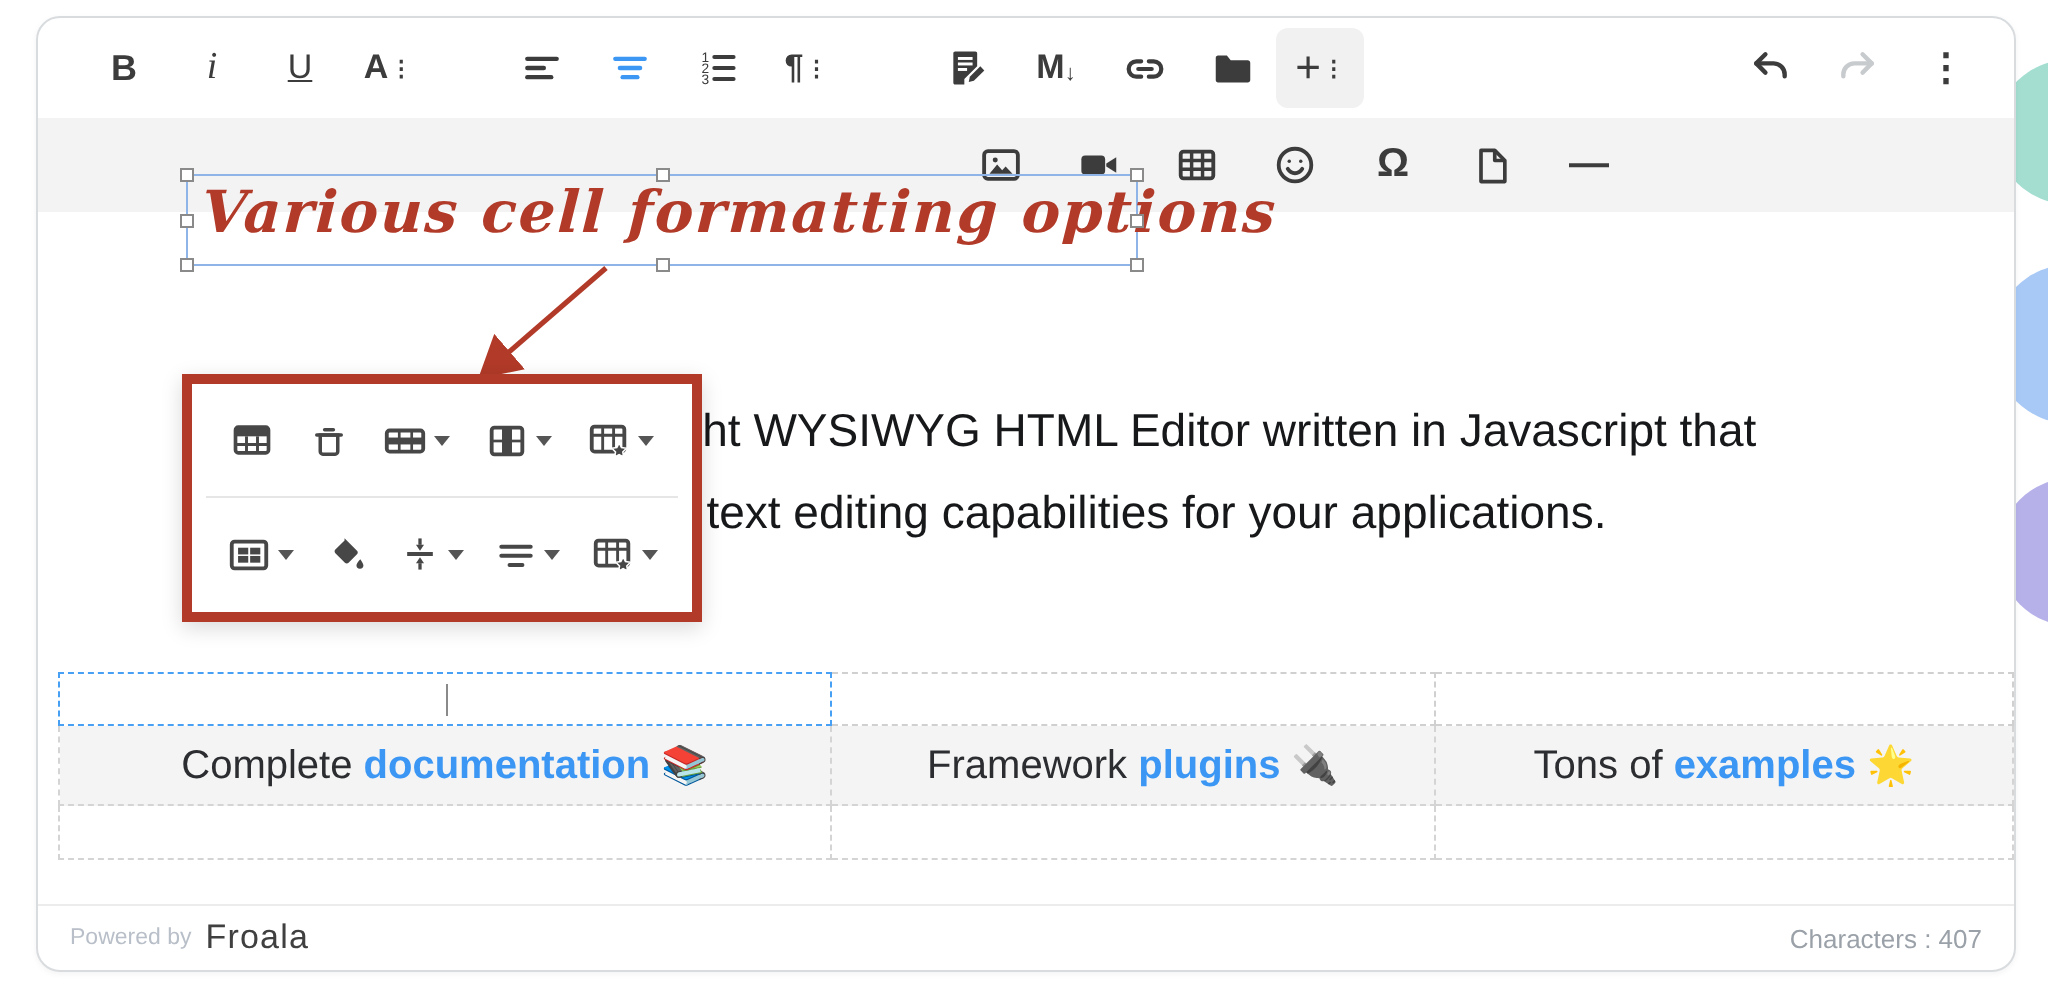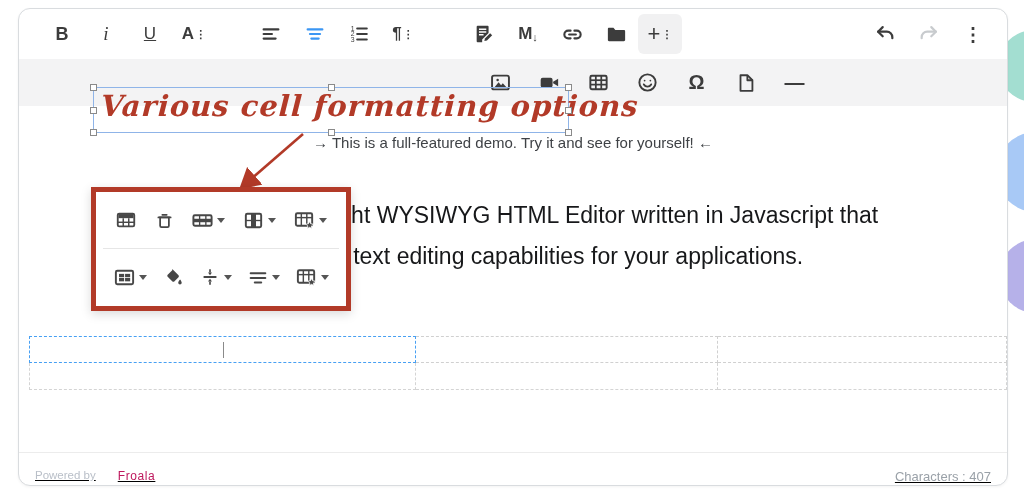--- a/index.html
+++ b/index.html
@@ -118,24 +118,24 @@
     height:40px; background:#f4f4f4; border:1px dashed #d4d4d4;
     text-align:center; font-size:20px; color:#2b2d30; vertical-align:middle;
   }
   .r-bottom td { height:27px; border:1px dashed #d4d4d4; background:#fff; }
   .cell-link { color:#3b96f4; font-weight:700; cursor:pointer; }
   .cell-emoji { font-size:19px; }
 
   
   .footer {
     position:absolute; left:0; right:0; bottom:0; height:30px;
-    border-top:1px solid #ececec; display:flex; padding:16px 16px;text-decoration:underline;
+    border-top:1px solid #ececec; display:flex; align-items:center; padding:16px 16px;
   }
   .powered { color:#b9bfc8; font-size:11.5px; }
-  .brand { color:#be185d; font-size:12px; margin-left:22px; letter-spacing:.6px; }
+  .brand { color:#404040; font-size:17px; margin-left:7px; letter-spacing:.6px; }
   .chars { margin-left:auto; color:#9aa1a8; font-size:13px; }
 
   svg { display:block; }
 </style>
 </head>
 <body>
 
 <div class="blob blob-teal"></div>
 <div class="blob blob-blue"></div>
 <div class="blob blob-purple"></div>
@@ -323,21 +323,20 @@
 
   <svg class="arrow-svg" width="90" height="72">
     <defs>
       <marker id="ah" markerWidth="9" markerHeight="9" refX="6" refY="4.5" orient="auto">
         <path d="M0 0 L8 4.5 L0 9 z" fill="#b23a28"></path>
       </marker>
     </defs>
     <line x1="79" y1="10" x2="19" y2="62" stroke="#b23a28" stroke-width="2.6" marker-end="url(#ah)"></line>
   </svg>
 
-  <div class="demo-line">→ This is a full-featured demo. Try it and see for yourself! ←</div>
 
   <div class="paragraph">
     <div>Froala is a lightweight WYSIWYG HTML Editor written in Javascript that</div>
     <div>enables rich text editing capabilities for your applications.</div>
   </div>
 
   <div class="popup">
     <div class="popup-row">
       <div class="pb">
         <span>
@@ -459,20 +458,34 @@
         <col style="width:289px">
       </colgroup>
     <tbody>
         <tr class="r-empty">
       <td class="sel">
             <span class="text-cursor"></span>
           </td>
       <td></td>
       <td></td>
     </tr>
+    <tr class="r-content">
+      <td>
+        <span>Complete </span><span class="cell-link">documentation</span>
+        <span class="cell-emoji">📚</span>
+      </td>
+      <td>
+        <span>Framework </span><span class="cell-link">plugins</span>
+        <span class="cell-emoji">🔌</span>
+      </td>
+      <td>
+        <span>Tons of </span><span class="cell-link">examples</span>
+        <span class="cell-emoji">🌟</span>
+      </td>
+    </tr>
     <tr class="r-bottom">
       <td></td>
       <td></td>
       <td></td>
     </tr>
   </tbody>
     </table>
 
   <div class="footer">
     <span class="powered">Powered by</span>

